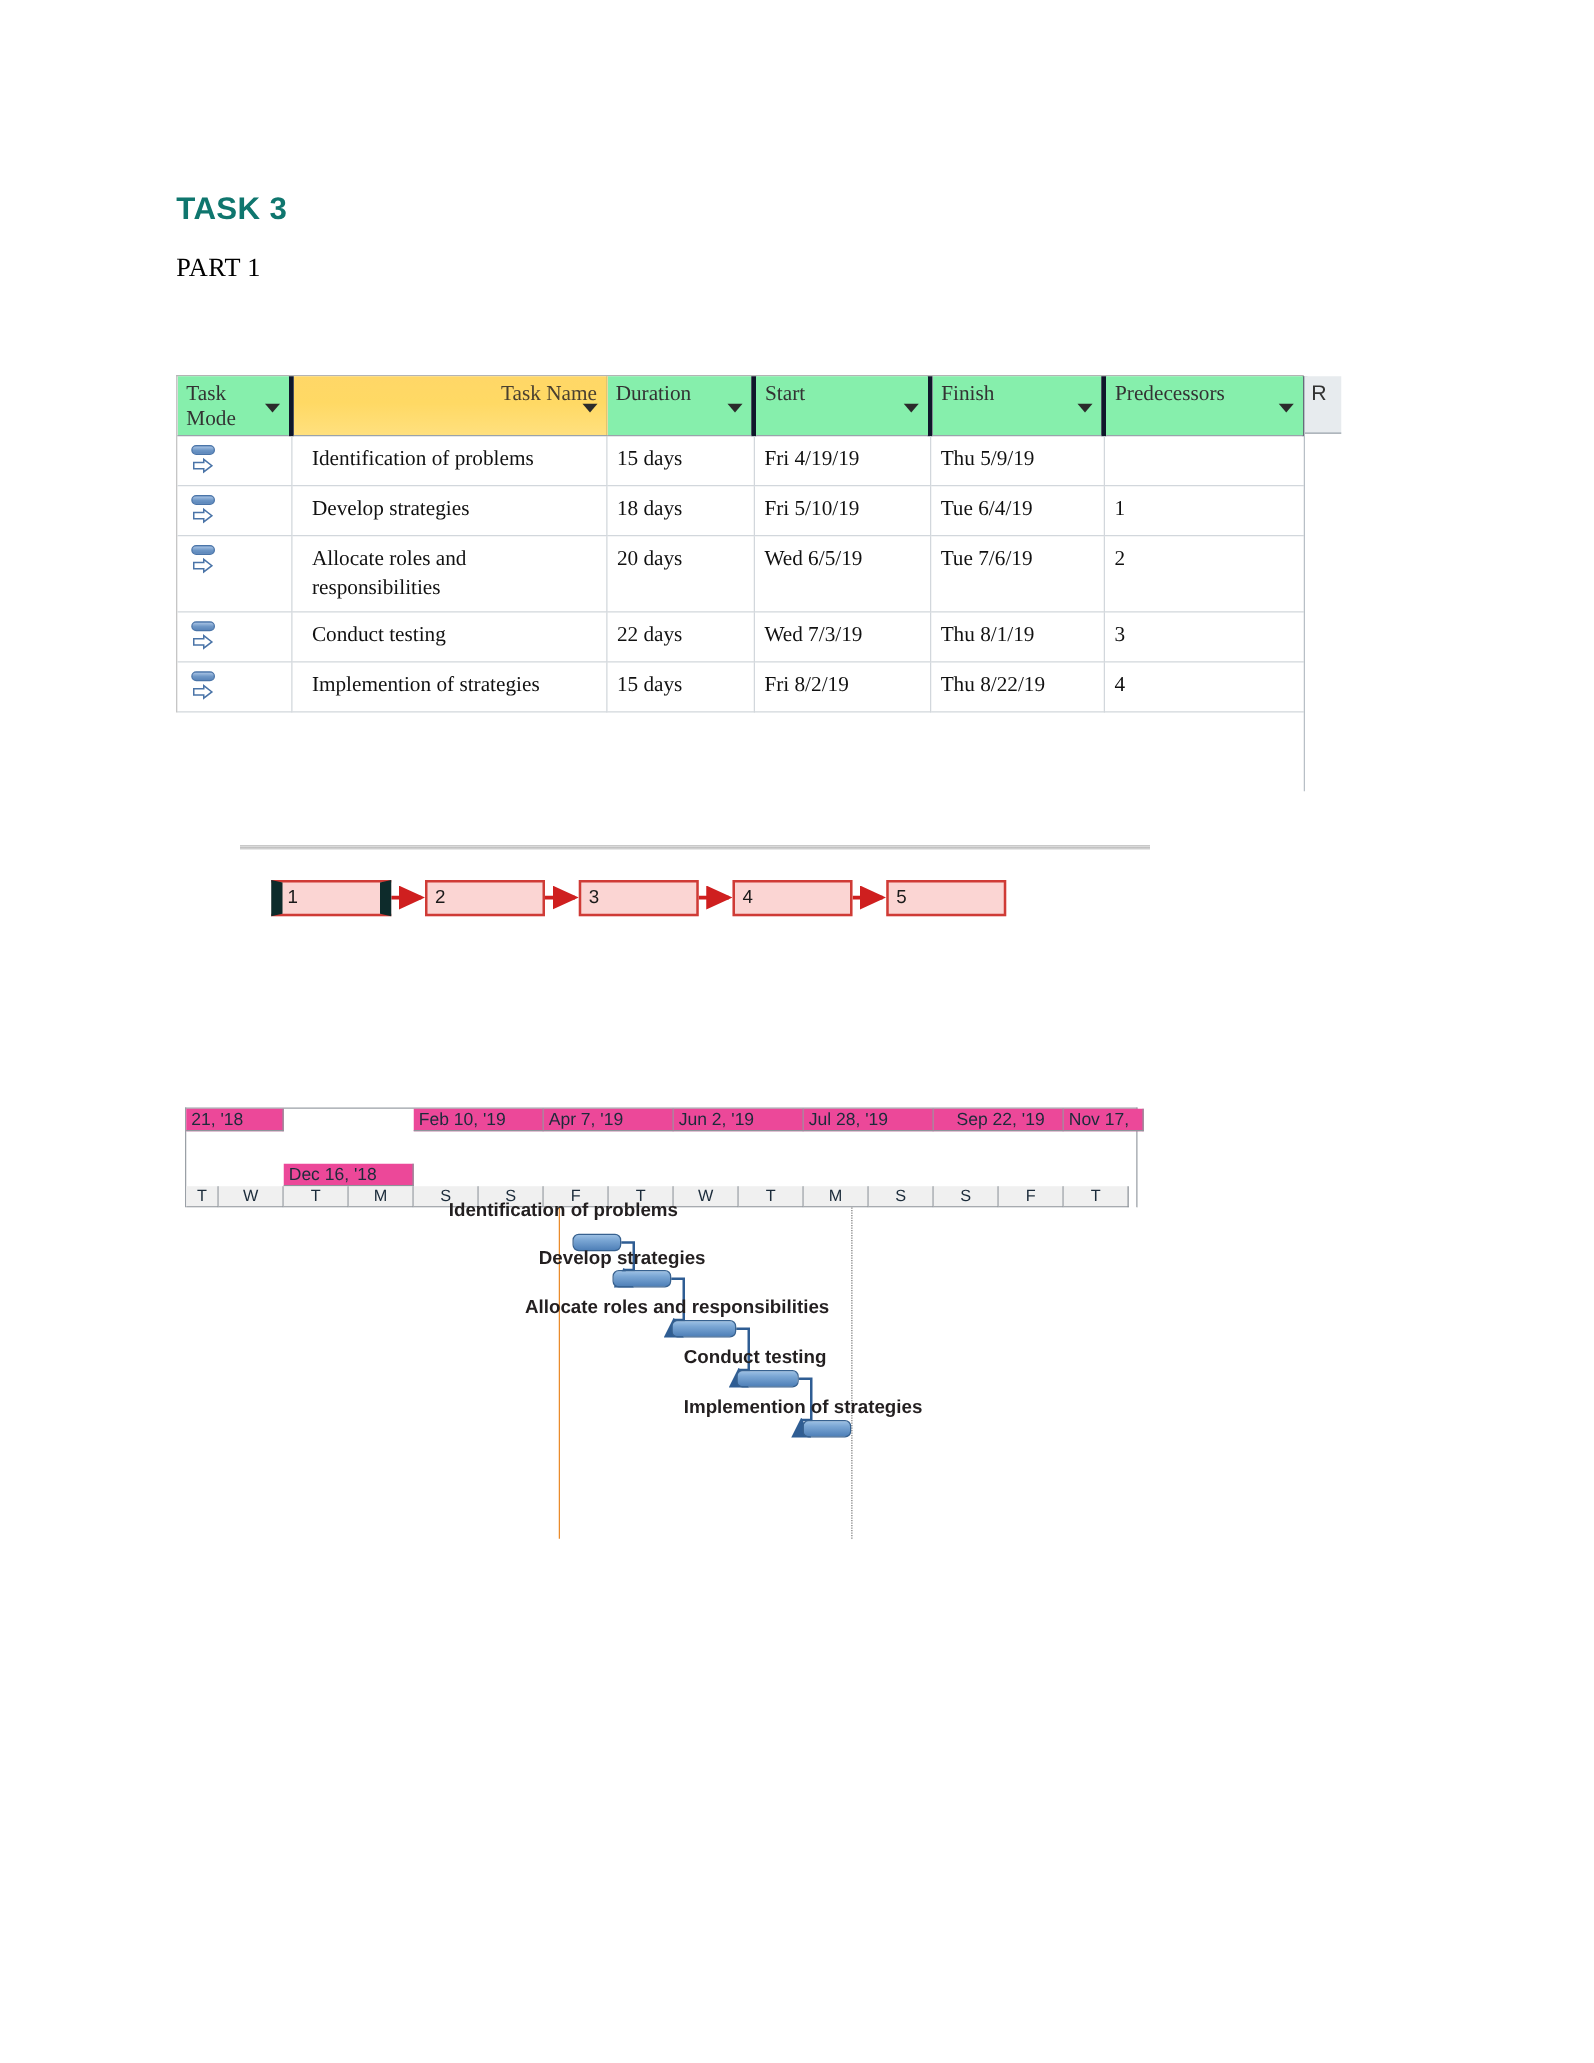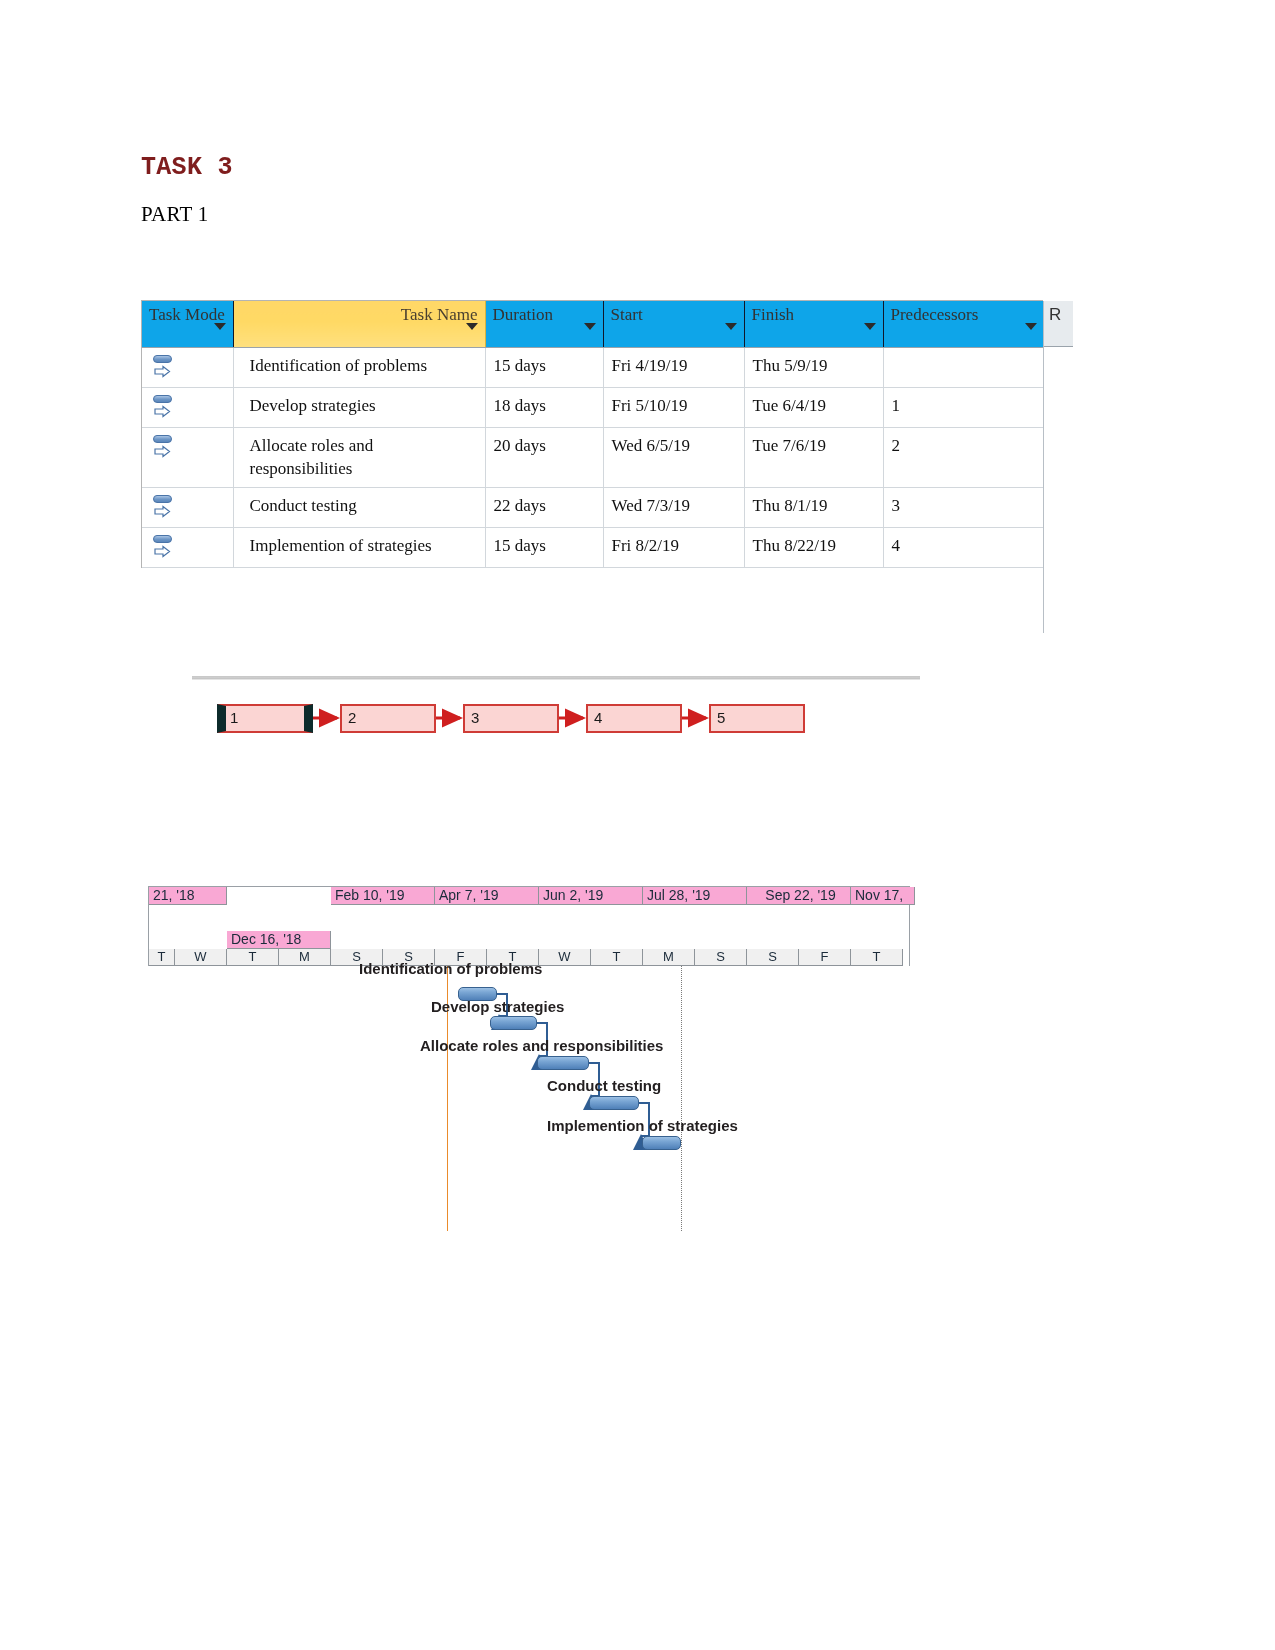--- a/index.html
+++ b/index.html
@@ -11,24 +11,24 @@
     font-family: "Liberation Serif", serif;
     position: relative;
     overflow: hidden;
   }
 
   
   .doc-head {
     position: absolute;
     left: 141px;
     top: 153px;
-    font-family: Liberation Mono, monospace;
+    font-family: Liberation Sans, sans-serif;
     font-size: 25px;
     font-weight: bold;
-    color: #7f1d1d;
+    color: #0f766e;
     letter-spacing: 0.3px;
   }
   .doc-sub {
     position: absolute;
     left: 141px;
     top: 202px;
     font-family: "Liberation Serif", serif;
     font-size: 21px;
     font-weight: normal;
     color: #000;
@@ -37,22 +37,22 @@
   .proj-table-wrap {
     position: absolute;
     left: 141px;
     top: 300px;
     width: 902px;
     border-top: 1px solid #b4b4b4;
     border-left: 1px solid #b4b4b4;
   }
   table.pt { border-collapse: collapse; width: 902px; table-layout: fixed; }
   table.pt th {
-    background: #0ea5e9;
-    border-right: 1px solid #0f172a;
+    background: #86efac;
+    border-right: 4px solid #0f172a;
     border-bottom: 1px solid #9aa3ab;
     font-weight: normal;
     font-size: 17px;
     color: #333;
     text-align: left;
     padding: 4px 7px 3px 7px;
     height: 46px;
     vertical-align: top;
     position: relative;
   }
@@ -130,21 +130,21 @@
   }
 
   
   .gantt { position: absolute; left: 148px; top: 886px; width: 762px; }
   .gantt-hdr { width: 762px; border: 1px solid #9aa0a6; border-bottom: none; }
   .gh-row { display: flex; width: 100%; }
   .gh-top .gh-cell {
     height: 18px; line-height: 17px;
     font-family: "Liberation Sans", sans-serif;
     font-size: 14px; color: #1b2b3a;
-    background: #f9a8d4;
+    background: #ec4899;
     border-right: 1px solid #8e949a;
     border-bottom: 1px solid #8e949a;
     padding-left: 4px;
     overflow: hidden; white-space: nowrap;
   }
   .gh-bot .gh-cell {
     height: 17px; line-height: 16px;
     font-family: "Liberation Sans", sans-serif;
     font-size: 13px; color: #1b2b3a;
     background: #f0f0f0;

